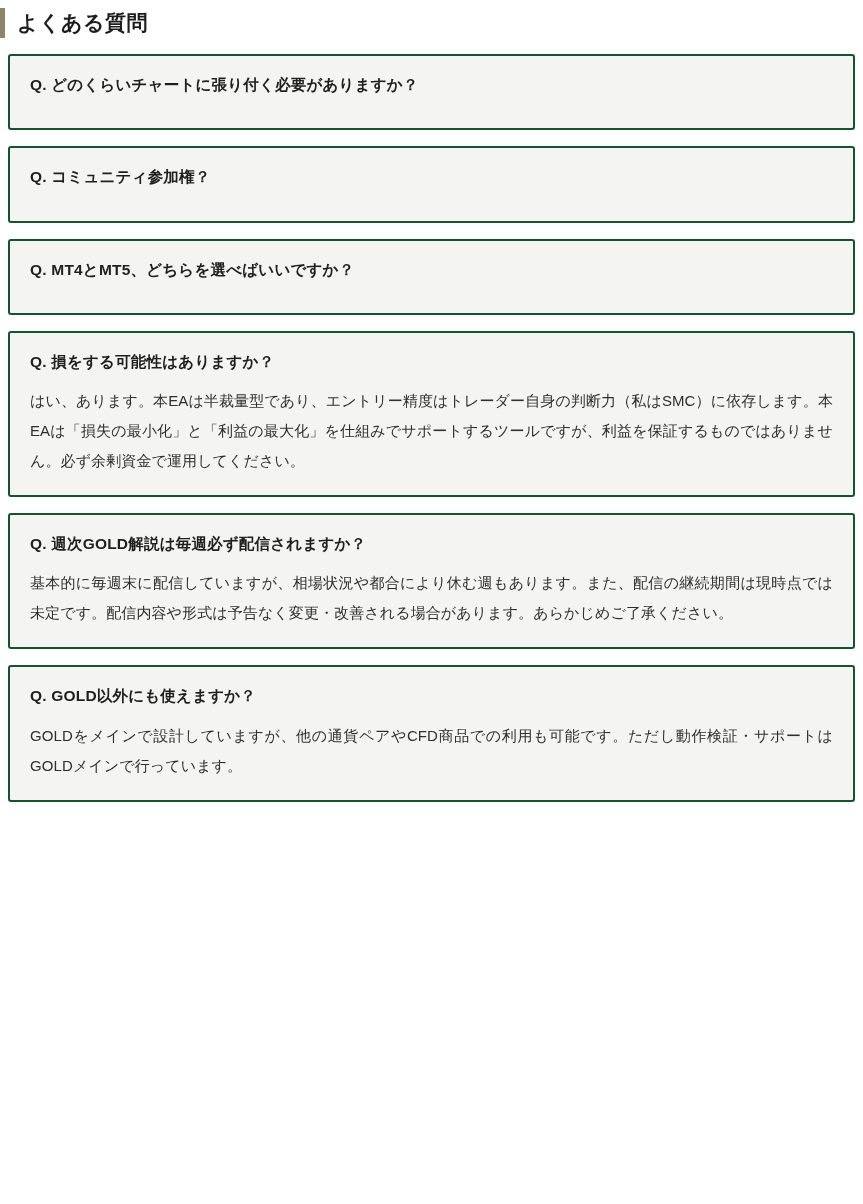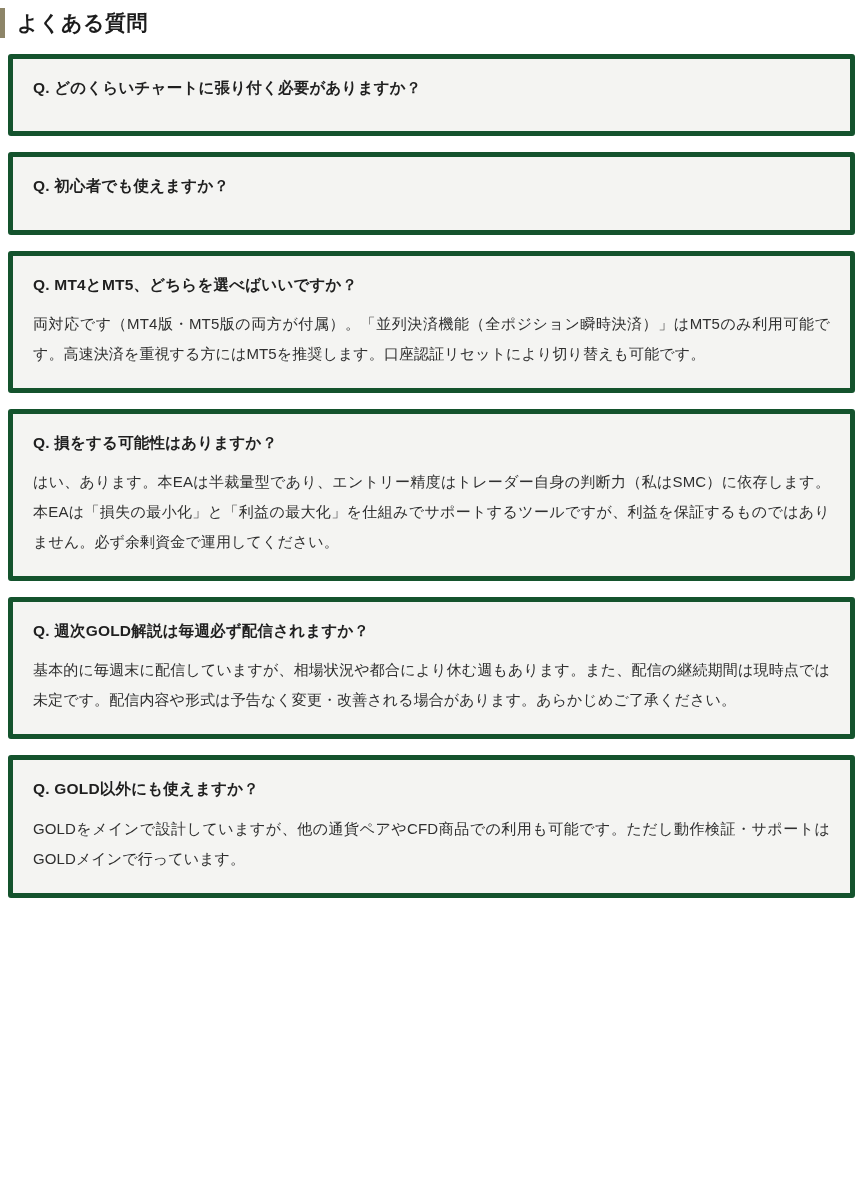--- a/index.html
+++ b/index.html
@@ -41,21 +41,21 @@
     line-height: 1.2;
   }
 
   
   .faq-list {
     display: block;
     padding: 0 8px 0 8px;
   }
   .faq-item {
     background: #f4f4f2;
-    border: 5px solid #14532d;
+    border: 2px solid #14532d;
     border-radius: 3px;
     padding: 17px 20px 19px 20px;
     margin: 0 0 16px 0;
     box-sizing: border-box;
   }
   .faq-q {
     font-size: 15.5px;
     font-weight: bold;
     color: #1f1f1f;
     line-height: 1.5;
@@ -81,26 +81,25 @@
     <div class="title">よくある質問</div>
   </div>
 
   <div class="faq-list">
 
     <div class="faq-item">
       <div class="faq-q">Q. どのくらいチャートに張り付く必要がありますか？</div>
     </div>
 
     <div class="faq-item">
-      <div class="faq-q">Q. 初心者でも使えますか？</div>
+      <div class="faq-q">Q. コミュニティ参加権？</div>
     </div>
 
     <div class="faq-item">
       <div class="faq-q">Q. MT4とMT5、どちらを選べばいいですか？</div>
-      <div class="faq-a">両対応です（MT4版・MT5版の両方が付属）。「並列決済機能（全ポジション瞬時決済）」はMT5のみ利用可能です。高速決済を重視する方にはMT5を推奨します。口座認証リセットにより切り替えも可能です。</div>
     </div>
 
     <div class="faq-item">
       <div class="faq-q">Q. 損をする可能性はありますか？</div>
       <div class="faq-a">はい、あります。本EAは半裁量型であり、エントリー精度はトレーダー自身の判断力（私はSMC）に依存します。本EAは「損失の最小化」と「利益の最大化」を仕組みでサポートするツールですが、利益を保証するものではありません。必ず余剰資金で運用してください。</div>
     </div>
 
     <div class="faq-item">
       <div class="faq-q">Q. 週次GOLD解説は毎週必ず配信されますか？</div>
       <div class="faq-a">基本的に毎週末に配信していますが、相場状況や都合により休む週もあります。また、配信の継続期間は現時点では未定です。配信内容や形式は予告なく変更・改善される場合があります。あらかじめご了承ください。</div>

